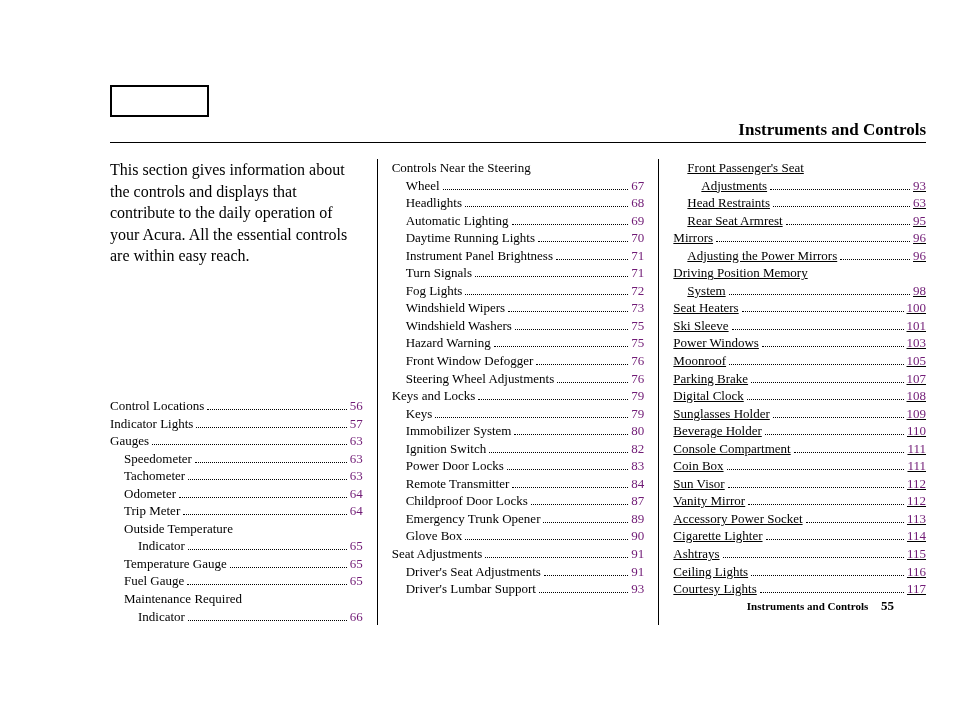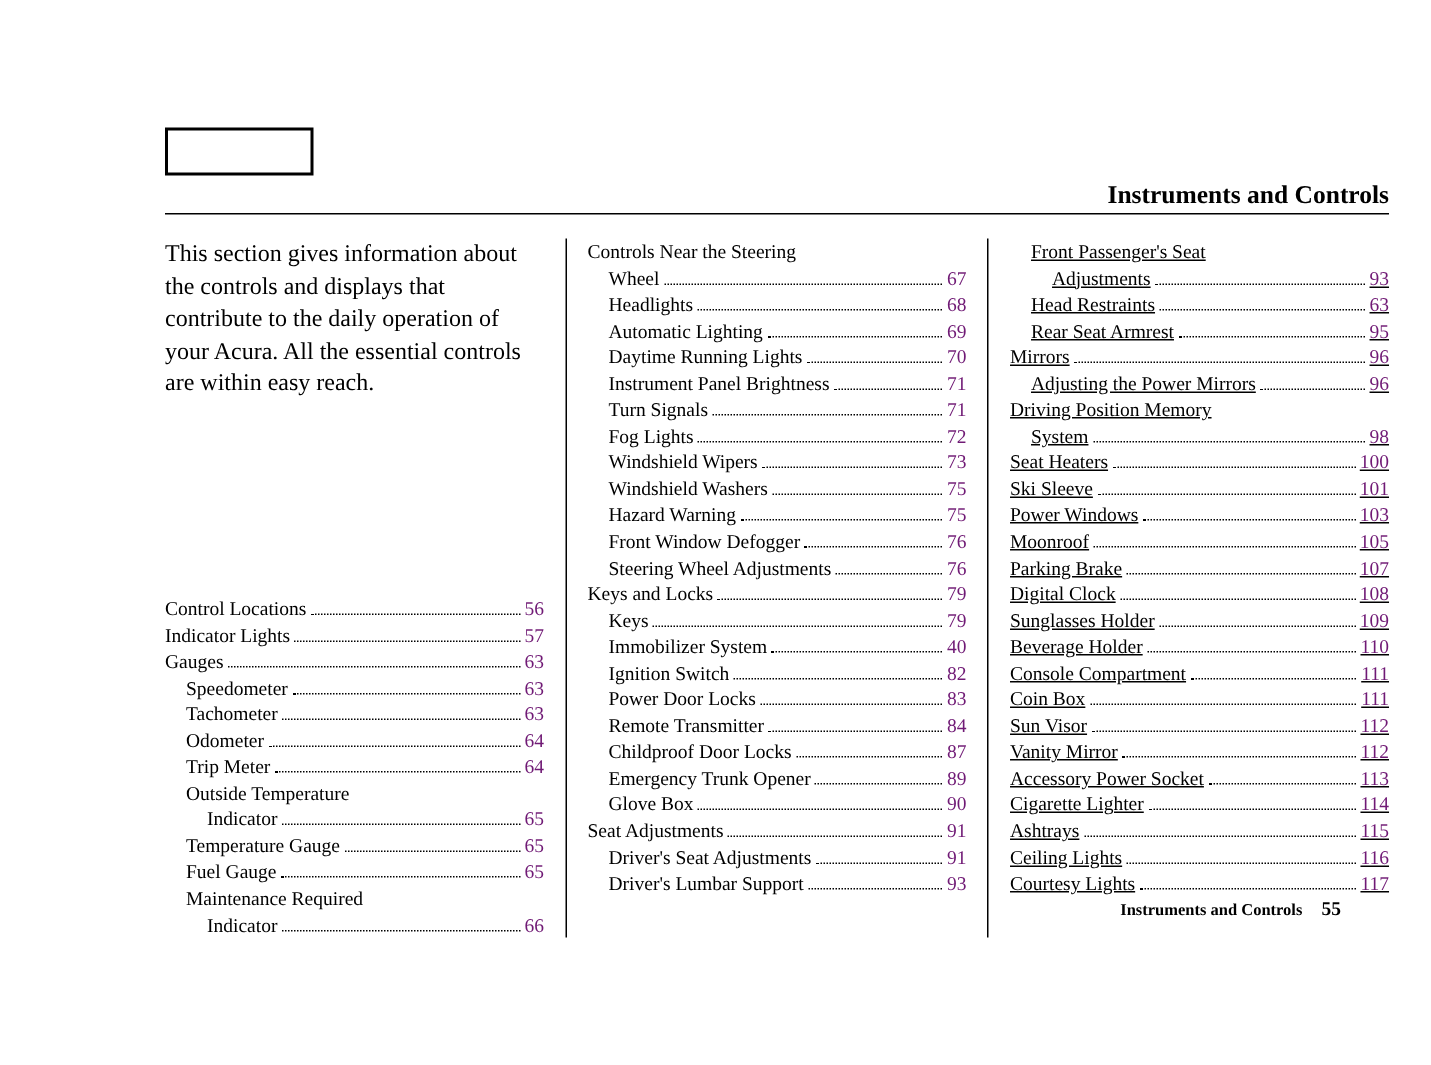--- a/index.html
+++ b/index.html
@@ -247,21 +247,21 @@
             <span class="toc-page">79</span>
           </div>
           <div class="toc-line indent1">
             <span class="toc-label">Keys</span>
             <span class="toc-dots"></span>
             <span class="toc-page">79</span>
           </div>
           <div class="toc-line indent1">
             <span class="toc-label">Immobilizer System</span>
             <span class="toc-dots"></span>
-            <span class="toc-page">40</span>
+            <span class="toc-page">80</span>
           </div>
           <div class="toc-line indent1">
             <span class="toc-label">Ignition Switch</span>
             <span class="toc-dots"></span>
             <span class="toc-page">82</span>
           </div>
           <div class="toc-line indent1">
             <span class="toc-label">Power Door Locks</span>
             <span class="toc-dots"></span>
             <span class="toc-page">83</span>

